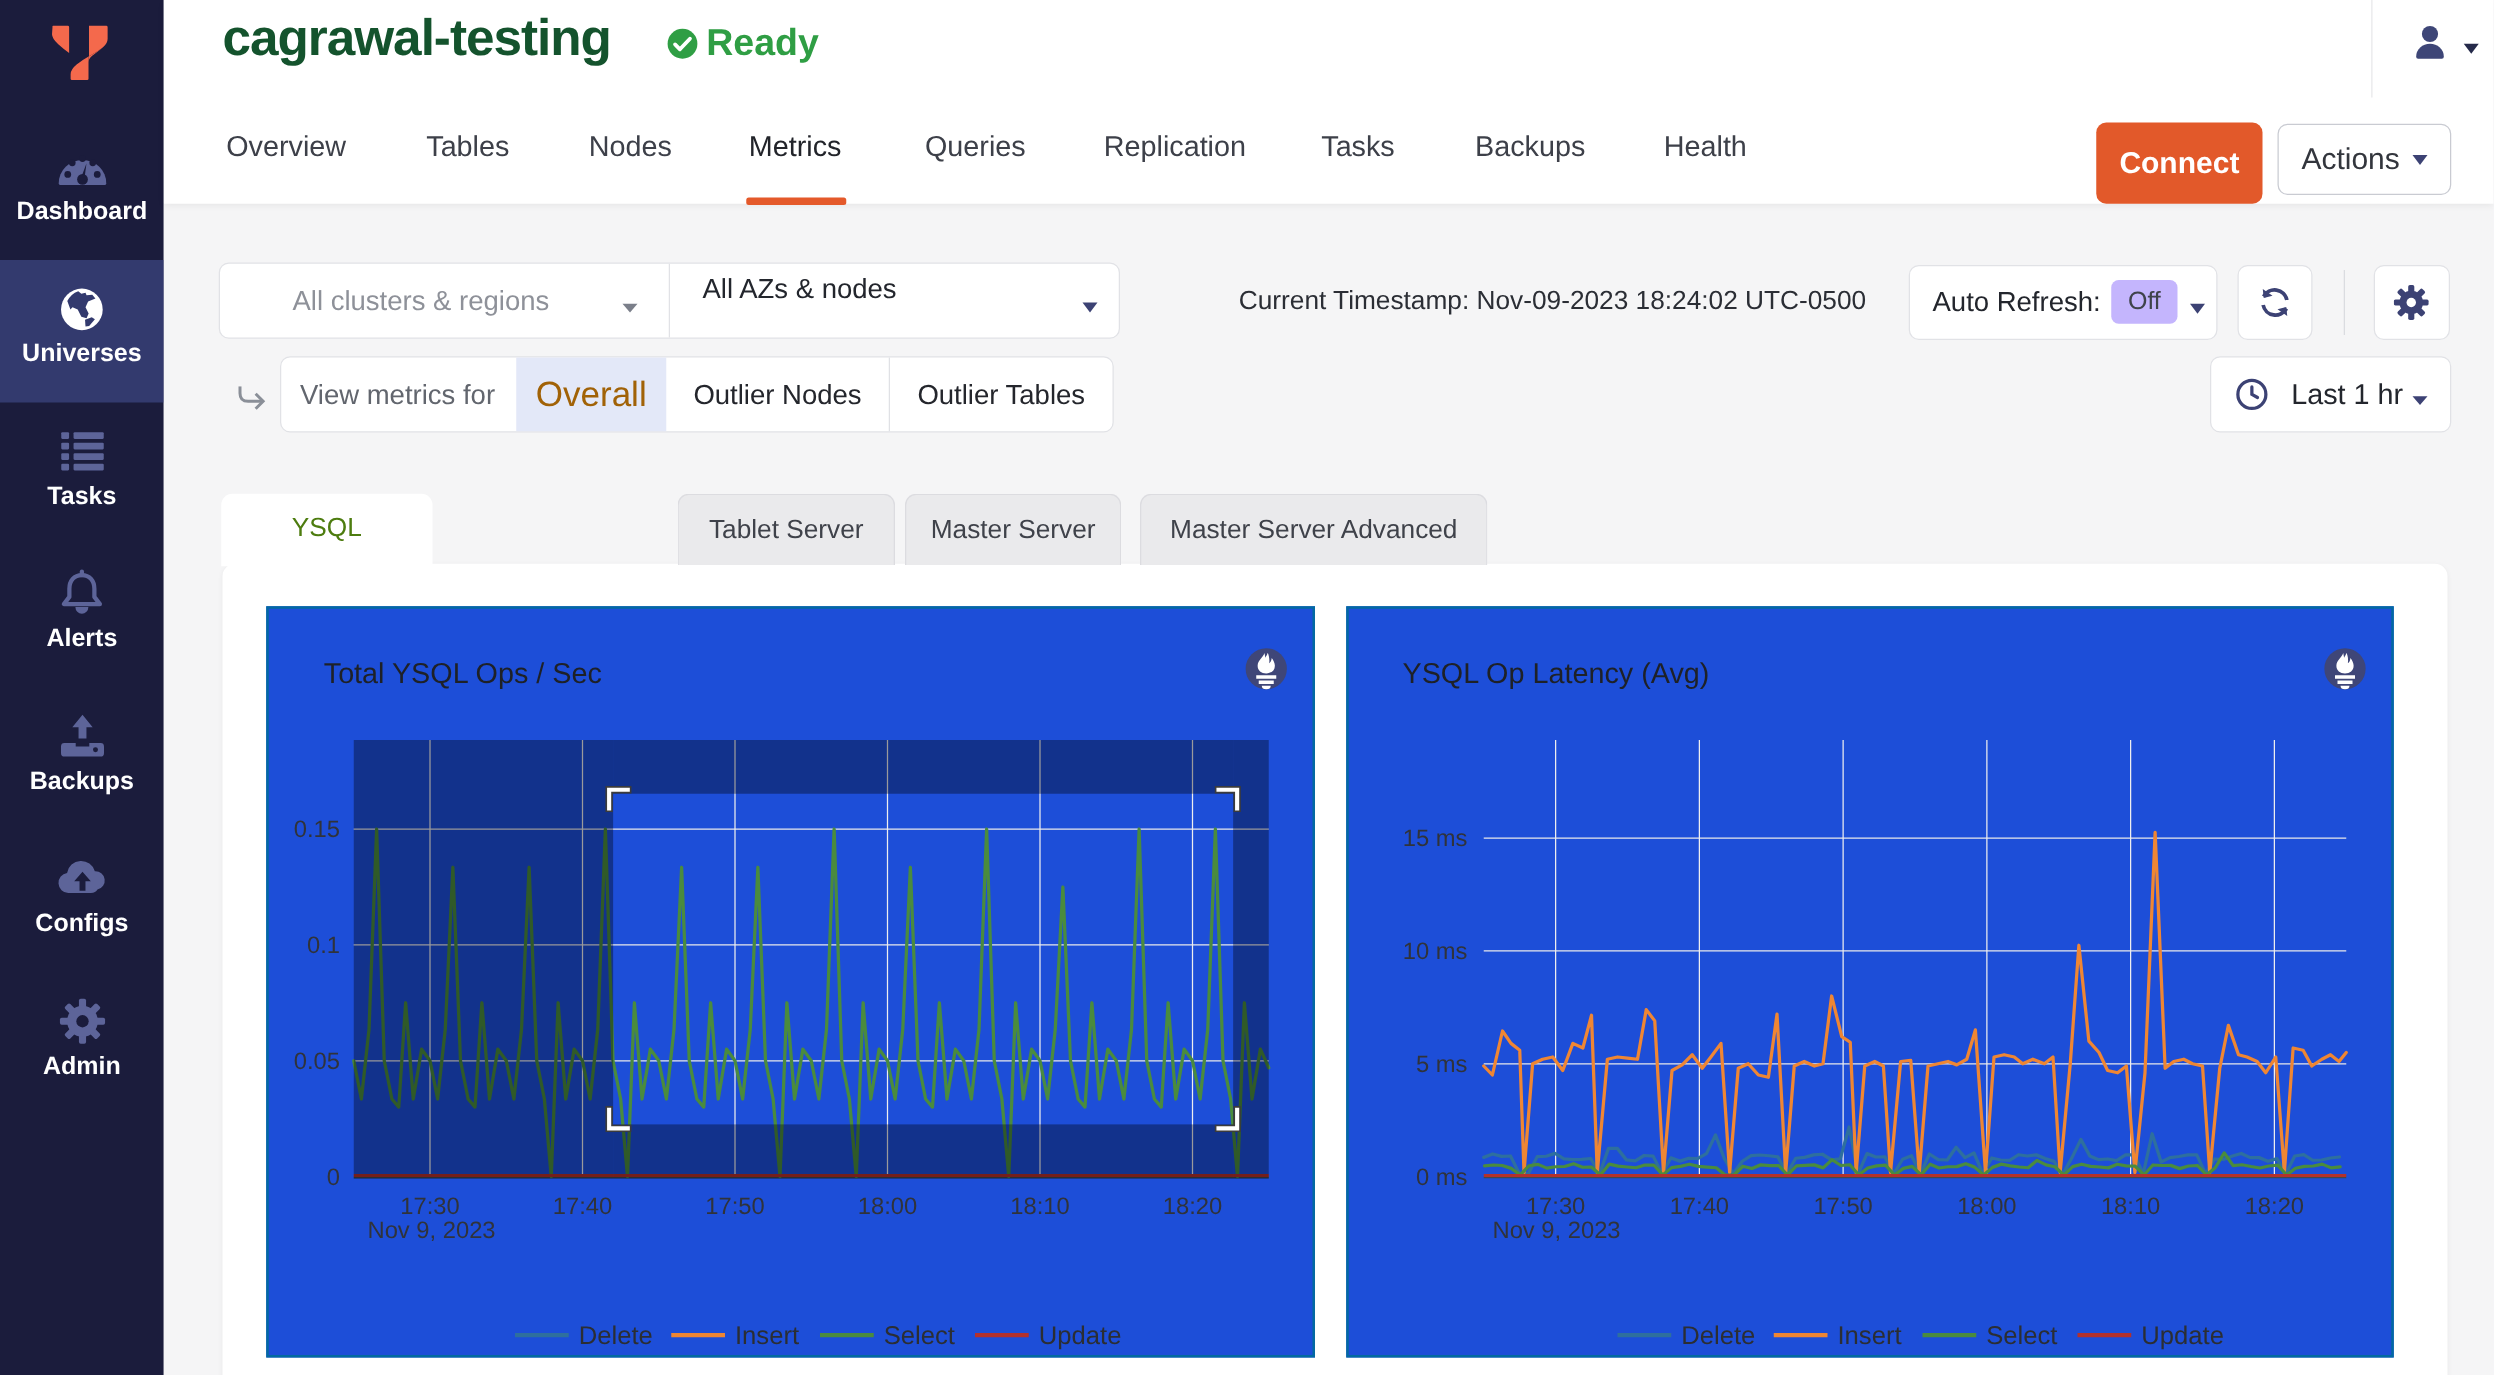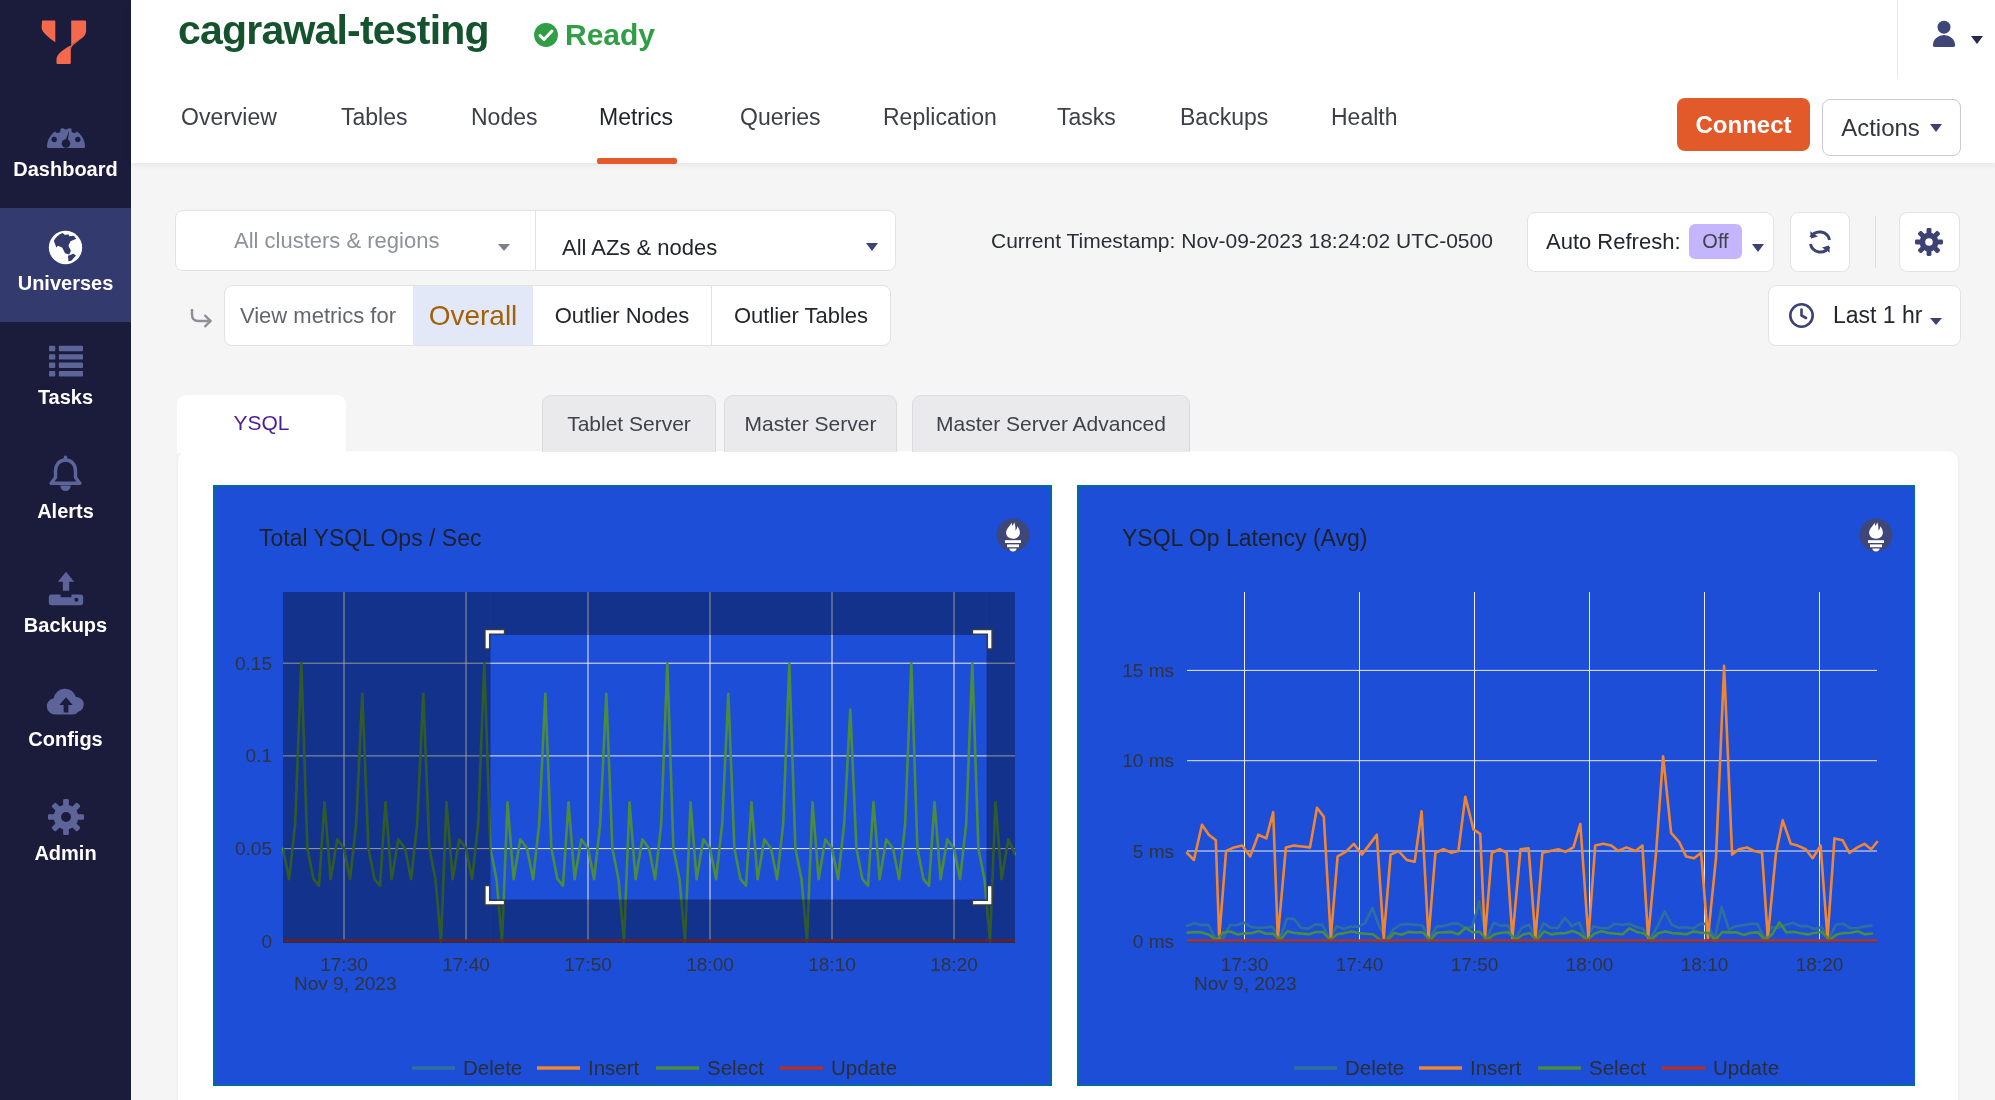--- a/index.html
+++ b/index.html
@@ -138,29 +138,29 @@
       <div class="tab" style="left:50px;">Overview</div>
       <div class="tab" style="left:210px;">Tables</div>
       <div class="tab" style="left:340px;">Nodes</div>
       <div class="tab" style="left:468px;color:#22242a;">Metrics</div>
       <div class="tab" style="left:609px;">Queries</div>
       <div class="tab" style="left:752px;">Replication</div>
       <div class="tab" style="left:926px;">Tasks</div>
       <div class="tab" style="left:1049px;">Backups</div>
       <div class="tab" style="left:1200px;">Health</div>
       <div class="abs" style="left:466px;top:158px;width:80px;height:6px;background:#e4592a;border-radius:2px;"></div>
-      <div class="btnc" style="left:1546px;top:98px;width:133px;height:53px;background:#e2592a;color:#fff;font-size:24px;font-weight:700;">Connect</div>
+      <div class="btnc" style="left:1546px;top:98px;width:133px;height:65px;background:#e2592a;color:#fff;font-size:24px;font-weight:700;">Connect</div>
       <div class="btnc" style="left:1691px;top:99px;width:139px;height:57px;background:#fff;border:1px solid #c9cbd2;font-size:24px;color:#33363d;gap:10px;">Actions <span style="display:inline-block;width:0;height:0;border-left:6.5px solid transparent;border-right:6.5px solid transparent;border-top:8px solid #3c4274;"></span></div>
     </div>
     <div id="content">
       <div class="box" style="left:44px;top:47px;width:721px;height:61px;"></div>
       <div class="abs" style="left:404px;top:48px;width:1px;height:59px;background:#e1e2e6;"></div>
       <div class="abs" style="left:69px;top:47px;height:61px;display:flex;align-items:center;font-size:22px;color:#8e9199;margin-left:34px;">All clusters &amp; regions</div>
       <div class="abs" style="left:367px;top:74px;"><span style="display:inline-block;width:0;height:0;border-left:6.0px solid transparent;border-right:6.0px solid transparent;border-top:7px solid #7b7f8a;"></span></div>
-      <div class="abs" style="left:431px;top:63px;height:44px;display:flex;align-items:center;font-size:22px;color:#23262d;">All AZs &amp; nodes</div>
+      <div class="abs" style="left:431px;top:46px;height:44px;display:flex;align-items:center;font-size:22px;color:#23262d;">All AZs &amp; nodes</div>
       <div class="abs" style="left:735px;top:74px;"><span style="display:inline-block;width:0;height:0;border-left:6.5px solid transparent;border-right:6.5px solid transparent;border-top:8px solid #3c4274;"></span></div>
       <div class="abs" style="left:860px;top:47px;height:61px;display:flex;align-items:center;font-size:21px;color:#2b2e35;">Current Timestamp: Nov-09-2023 18:24:02 UTC-0500</div>
       <div class="box" style="left:1396px;top:49px;width:247px;height:60px;"></div>
       <div class="abs" style="left:1415px;top:49px;height:60px;display:flex;align-items:center;font-size:22px;color:#23262d;">Auto Refresh:</div>
       <div class="abs" style="left:1558px;top:61px;width:53px;height:35px;background:#c4b5fd;border-radius:6px;text-align:center;line-height:35px;font-size:20px;color:#3f434b;">Off</div>
       <div class="abs" style="left:1621px;top:75px;"><span style="display:inline-block;width:0;height:0;border-left:6.5px solid transparent;border-right:6.5px solid transparent;border-top:8px solid #3c4274;"></span></div>
       <div class="box" style="left:1659px;top:49px;width:60px;height:60px;"></div>
       <div class="abs" style="left:1674px;top:64px;"><svg width="30" height="30" viewBox="0 0 30 30">
           <path d="M24.5,13 a10,10 0 0 0 -18.6,-2.8" fill="none" stroke="#3c4274" stroke-width="3"></path>
           <path d="M5.5,17 a10,10 0 0 0 18.6,2.8" fill="none" stroke="#3c4274" stroke-width="3"></path>
@@ -193,21 +193,21 @@
       <div class="abs" style="left:580px;top:122px;width:180px;height:61px;text-align:center;line-height:61px;font-size:22px;color:#24262c;">Outlier Tables</div>
       <div class="box" style="left:1637px;top:122px;width:193px;height:61px;"></div>
       <div class="abs" style="left:1657px;top:139px;"><svg width="27" height="27" viewBox="0 0 27 27">
           <circle cx="13.5" cy="13.5" r="11.2" fill="none" stroke="#3c4274" stroke-width="2.6"></circle>
           <path d="M13.5,7.5 v6 l4.5,2.5" fill="none" stroke="#3c4274" stroke-width="2.6" stroke-linecap="round"></path>
         </svg></div>
       <div class="abs" style="left:1702px;top:122px;height:61px;display:flex;align-items:center;font-size:23px;color:#23262d;">Last 1 hr</div>
       <div class="abs" style="left:1799px;top:148px;"><span style="display:inline-block;width:0;height:0;border-left:6.0px solid transparent;border-right:6.0px solid transparent;border-top:7px solid #3c4274;"></span></div>
     </div>
     <div class="abs" style="left:178px;top:451px;width:1780px;height:660px;background:#fff;border-radius:10px;box-shadow:0 1px 4px rgba(0,0,0,0.05);"></div>
-    <div class="ctab" style="left:177px;width:169px;background:#fff;border:none;height:58px;color:#4c1d95;z-index:3;">YSQL</div>
+    <div class="ctab" style="left:177px;width:169px;background:#fff;border:none;height:58px;color:#4d7c0f;z-index:3;">YSQL</div>
     <div class="ctab" style="left:542px;width:174px;">Tablet Server</div>
     <div class="ctab" style="left:724px;width:173px;">Master Server</div>
     <div class="ctab" style="left:912px;width:278px;">Master Server Advanced</div>
     <div class="card" style="left:213px;width:839px;height:601px;"><svg width="839" height="601" viewBox="0 0 839 601" xmlns="http://www.w3.org/2000/svg" font-family="Liberation Sans, sans-serif">
         <text x="44" y="59" font-size="23" fill="#1e2127">Total YSQL Ops / Sec</text>
         <g transform="translate(798,48)">
           <circle cx="0" cy="0" r="16.5" fill="#3f4678"></circle>
           <path d="M-1.4,-12.6 C-2.4,-9.4 -6.9,-6.5 -6.9,-2.5 C-6.9,1.3 -3.9,3.7 0,3.7 C3.9,3.7 6.9,1.3 6.9,-2.5 C6.9,-4.9 5.7,-6.7 4.4,-8.7 C4.1,-6.3 3.3,-5.1 2.3,-4.5 C2.8,-7.1 2.3,-10.4 1.2,-12.8 C0.7,-10.9 -0.1,-10.0 -0.7,-8.9 C-1.0,-10.3 -1.2,-11.4 -1.4,-12.6 Z" fill="#ffffff"></path>
           <rect x="-8" y="5.2" width="16" height="2.8" fill="#ffffff"></rect>
           <rect x="-6" y="9.4" width="12" height="2.8" fill="#ffffff"></rect>

